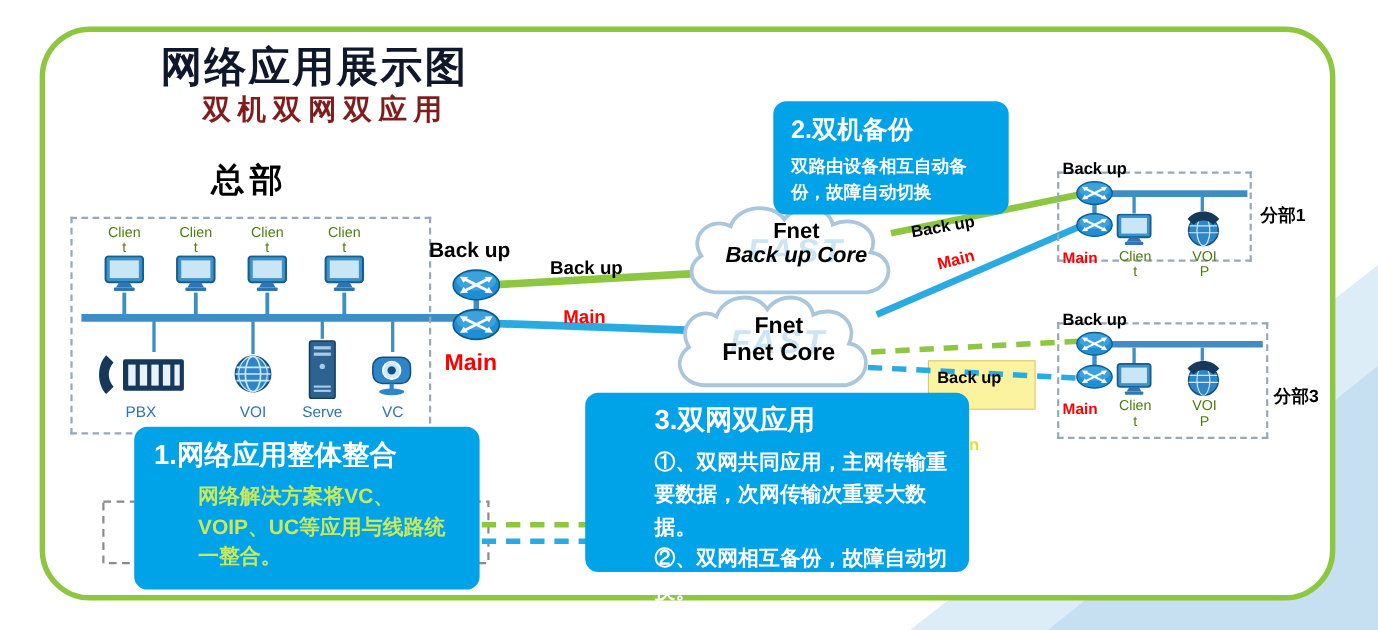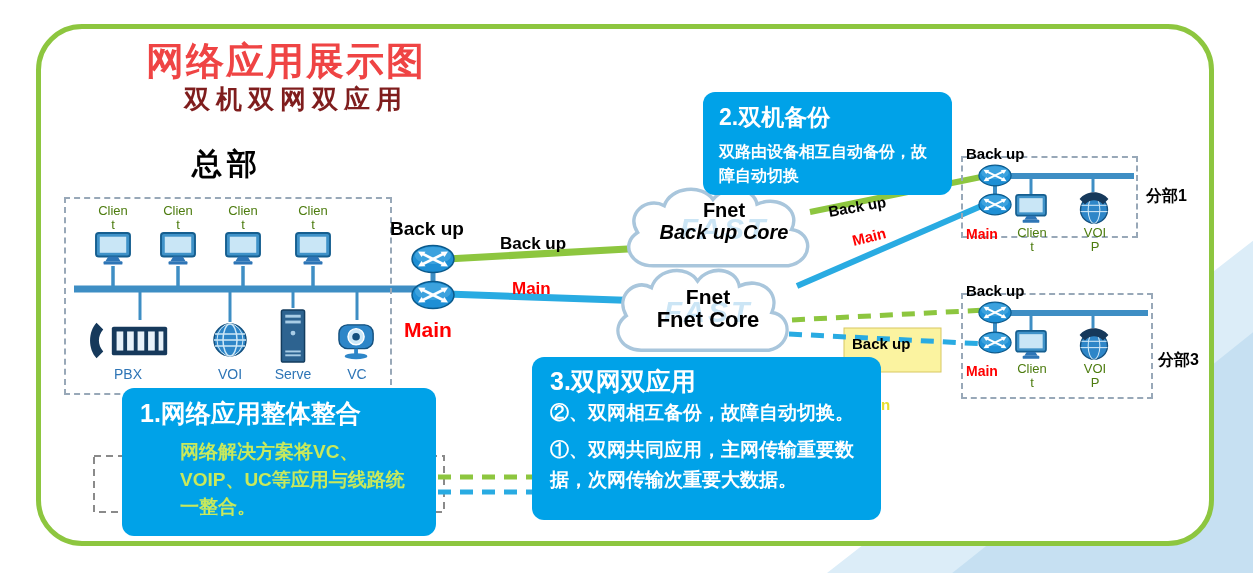--- a/index.html
+++ b/index.html
@@ -6,21 +6,21 @@
   body{font-family:"Liberation Sans", sans-serif; background:#fff;}
   .canvas{position:relative; width:1253px; height:573px; overflow:hidden; background:#fff;}
   .abs{position:absolute;}
   .b{font-weight:bold;}
   .band{position:absolute; inset:0; z-index:0;}
   .band1{background:#DCEDF8; clip-path:polygon(66% 100%, 100% 42%, 100% 100%);}
   .band2{background:#C6E0F2; clip-path:polygon(76% 100%, 100% 58%, 100% 100%);}
   .frame{position:absolute; left:36px; top:24px; width:1178px; height:522px; box-sizing:border-box;
          background:#fff; border:5px solid #8DC63F; border-radius:46px; z-index:1;}
   .z2{z-index:2;} .z3{z-index:3;} .z4{z-index:4;} .z5{z-index:5;}
-  .title{left:146px; top:36px; font-size:38px; font-weight:bold; color:#ef4444; letter-spacing:2px;}
+  .title{left:146px; top:36px; font-size:38px; font-weight:bold; color:#0f172a; letter-spacing:2px;}
   .subtitle{left:184px; top:82px; font-size:26px; font-weight:bold; color:#7f1d1d; letter-spacing:6px;}
   .hq-title{left:192px; top:144px; font-size:30px; font-weight:bold; color:#000; letter-spacing:5px;}
   .dashed-box{border:2px dashed #98A8B8; box-sizing:border-box;}
   .blue-small{color:#4d7c0f; font-size:13px; line-height:14px; text-align:center;}
   .dev-label{color:#2E75B6; font-size:14px; text-align:center; width:56px;}
   .red{color:#FF0000;}
   .line-label{font-size:17px; font-weight:bold;}
   .small-label{font-size:15px; font-weight:bold;}
   .branch-name{font-size:16px; font-weight:bold; color:#000;}
   .cloud-text{text-align:center; font-weight:bold; color:#000;}
@@ -251,29 +251,29 @@
       <use href="#sym-monitor"></use>
     </svg>
   <svg class="abs z3" style="left:1076px; top:326px;" width="36" height="36">
       <use href="#sym-voip"></use>
     </svg>
   <div class="abs z4 b red" style="left:966px; top:363px; font-size:14px;">Main</div>
   <div class="abs z4 blue-small" style="left:1016px; top:362px; width:32px;">Clien t</div>
   <div class="abs z4 blue-small" style="left:1081px; top:362px; width:28px;">VOI P</div>
   <div class="abs z4 branch-name" style="left:1158px; top:350px;">分部3</div>
 
-  <div class="abs z5 callout" style="left:703px; top:92px; width:249px; height:103px;">
+  <div class="abs z5 callout" style="left:703px; top:92px; width:214px; height:103px;">
     <div class="c-title" style="padding:10px 0 0 16px; font-size:23px;">2.双机备份</div>
     <div class="c-body" style="padding:7px 16px 0 16px; font-size:16px; line-height:1.5;">双路由设备相互自动备份，故障自动切换</div>
   </div>
 
   <div class="abs z5 callout" style="left:122px; top:388px; width:314px; height:148px;">
     <div class="c-title" style="padding:9px 0 0 18px; font-size:25px;">1.网络应用整体整合</div>
     <div class="c-body" style="padding:8px 18px 0 18px; font-size:19px; line-height:1.45; color:#C8E95C;margin-left:40px;">网络解决方案将VC、VOIP、UC等应用与线路统一整合。</div>
   </div>
 
-  <div class="abs z5 callout" style="left:532px; top:357px; width:349px; height:163px;">
+  <div class="abs z5 callout" style="left:532px; top:357px; width:349px; height:163px;padding-left:45px;">
     <div class="c-title" style="padding:8px 0 0 18px; font-size:25px;">3.双网双应用</div>
+    <div class="c-body" style="padding:8px 16px 0 18px; font-size:19px; line-height:1.55;">①、双网共同应用，主网传输重要数据，次网传输次重要大数据。</div>
     <div class="c-body" style="padding:0 16px 0 18px; font-size:19px; line-height:1.55;">②、双网相互备份，故障自动切换。</div>
-    <div class="c-body" style="padding:8px 16px 0 18px; font-size:19px; line-height:1.55;">①、双网共同应用，主网传输重要数据，次网传输次重要大数据。</div>
   </div>
 
 </div>
 
 </body></html>

